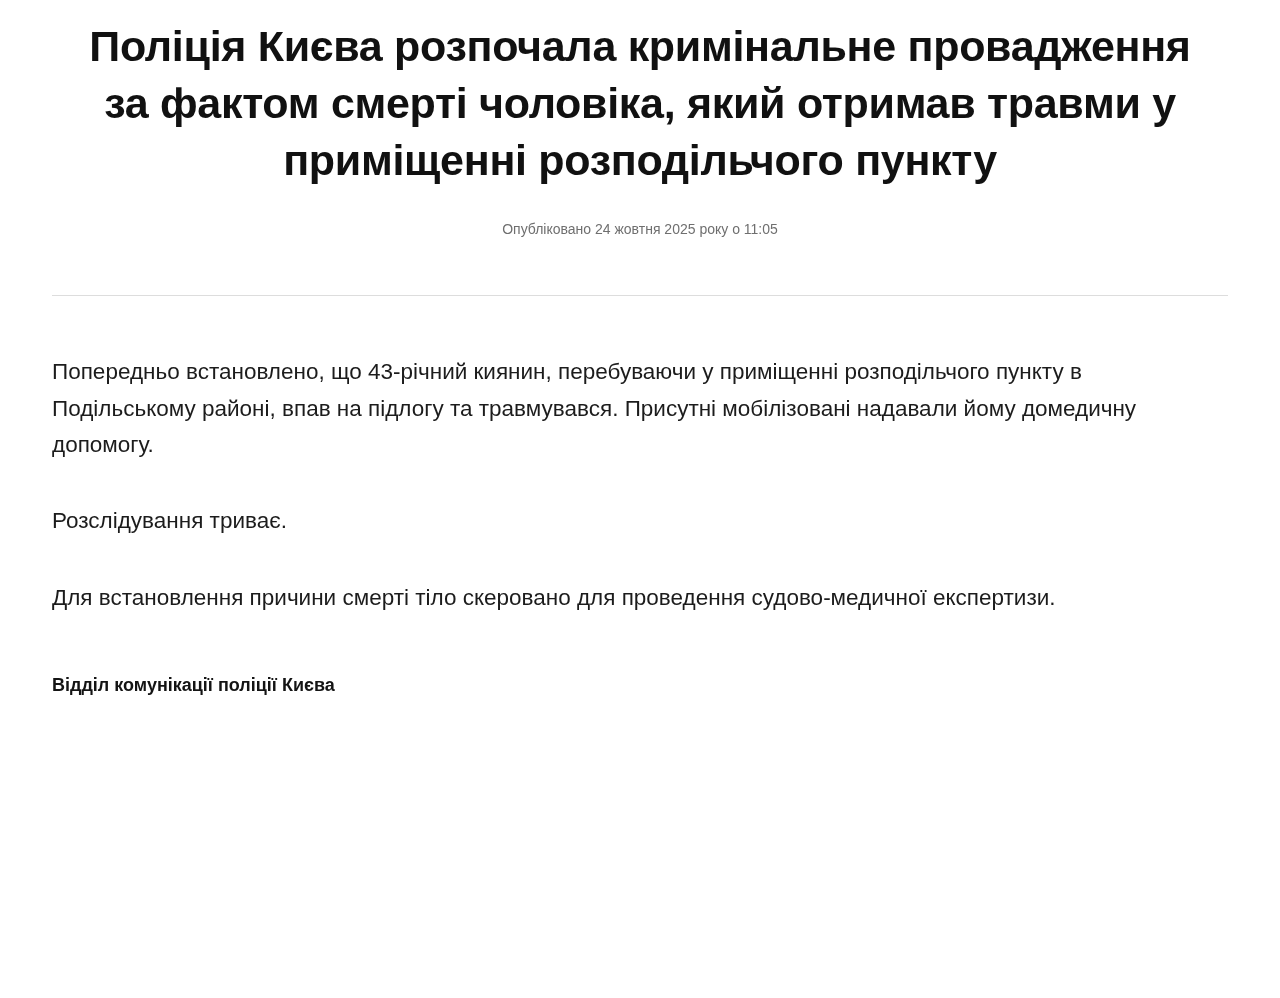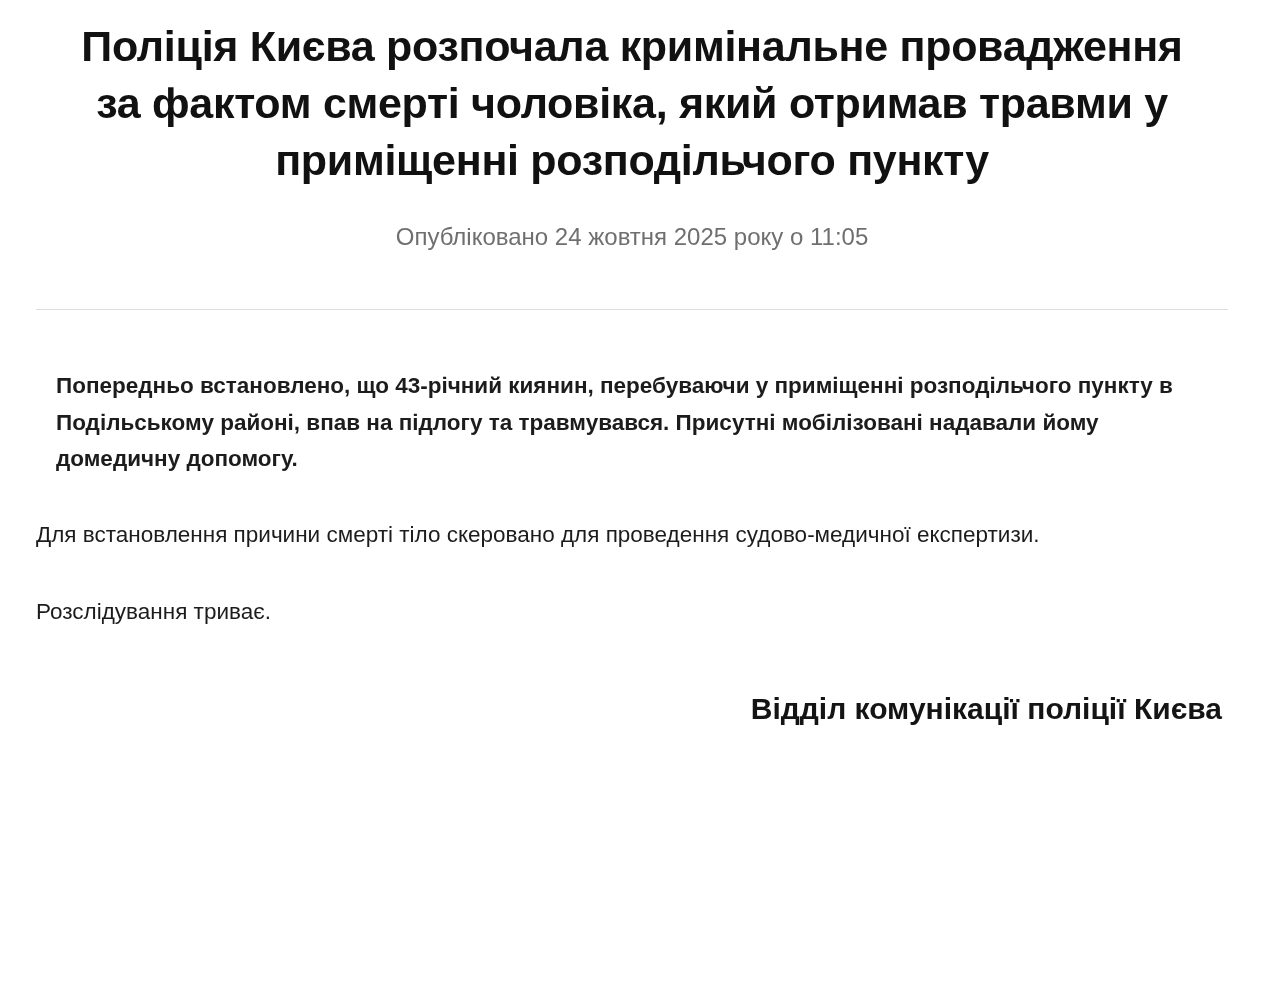--- a/index.html
+++ b/index.html
@@ -14,36 +14,36 @@
     color: #1a1a1a;
     -webkit-font-smoothing: antialiased;
   }
   .page {
     width: 1280px;
     box-sizing: border-box;
     padding: 0;
   }
   .article {
     box-sizing: border-box;
-    padding: 18px 52px 0 36px;
+    padding: 18px 52px 0 52px;
   }
   .headline {
     margin: 0;
     padding: 0 30px;
     font-size: 43px;
     line-height: 1.33;
     font-weight: bold;
     letter-spacing: -0.3px;
     text-align: center;
     color: #111111;
   }
   .published {
     margin: 30px 0 0 0;
     text-align: center;
-    font-size: 24px;
+    font-size: 14px;
     line-height: 1.4;
     color: #6f6f6f;
     font-weight: normal;
   }
   .divider {
     margin: 56px 0 0 0;
     border: 0;
     border-top: 1px solid #dddddd;
     height: 0;
     width: 100%;
@@ -52,48 +52,47 @@
     padding-top: 10px;
   }
   .para {
     font-size: 22.5px;
     line-height: 1.62;
     color: #1c1c1c;
     margin: 0;
     padding: 40px 0 0 0;
   }
   .para.lead {
-    font-weight: bold;
+    font-weight: normal;
     padding-top: 48px;
-    margin-left: 20px;
   }
   .signature {
     margin: 0;
     padding: 56px 6px 30px 0;
-    text-align: right;
-    font-size: 30px;
+    text-align: left;
+    font-size: 18px;
     line-height: 1.5;
     font-weight: bold;
     color: #141414;
   }
 </style>
 </head>
 <body>
 
 <div class="page">
   <article class="article">
 
     <h1 class="headline">Поліція Києва розпочала кримінальне провадження за фактом смерті чоловіка, який отримав травми у приміщенні розподільчого пункту</h1>
 
     <div class="published">Опубліковано 24 жовтня 2025 року о 11:05</div>
 
     <hr class="divider">
 
     <div class="body">
       <p class="para lead">Попередньо встановлено, що 43-річний киянин, перебуваючи у приміщенні розподільчого пункту в Подільському районі, впав на підлогу та травмувався. Присутні мобілізовані надавали йому домедичну допомогу.</p>
+      <p class="para">Розслідування триває.</p>
       <p class="para">Для встановлення причини смерті тіло скеровано для проведення судово-медичної експертизи.</p>
-      <p class="para">Розслідування триває.</p>
     </div>
 
     <div class="signature">Відділ комунікації поліції Києва</div>
 
   </article>
 </div>
 
 </body></html>

